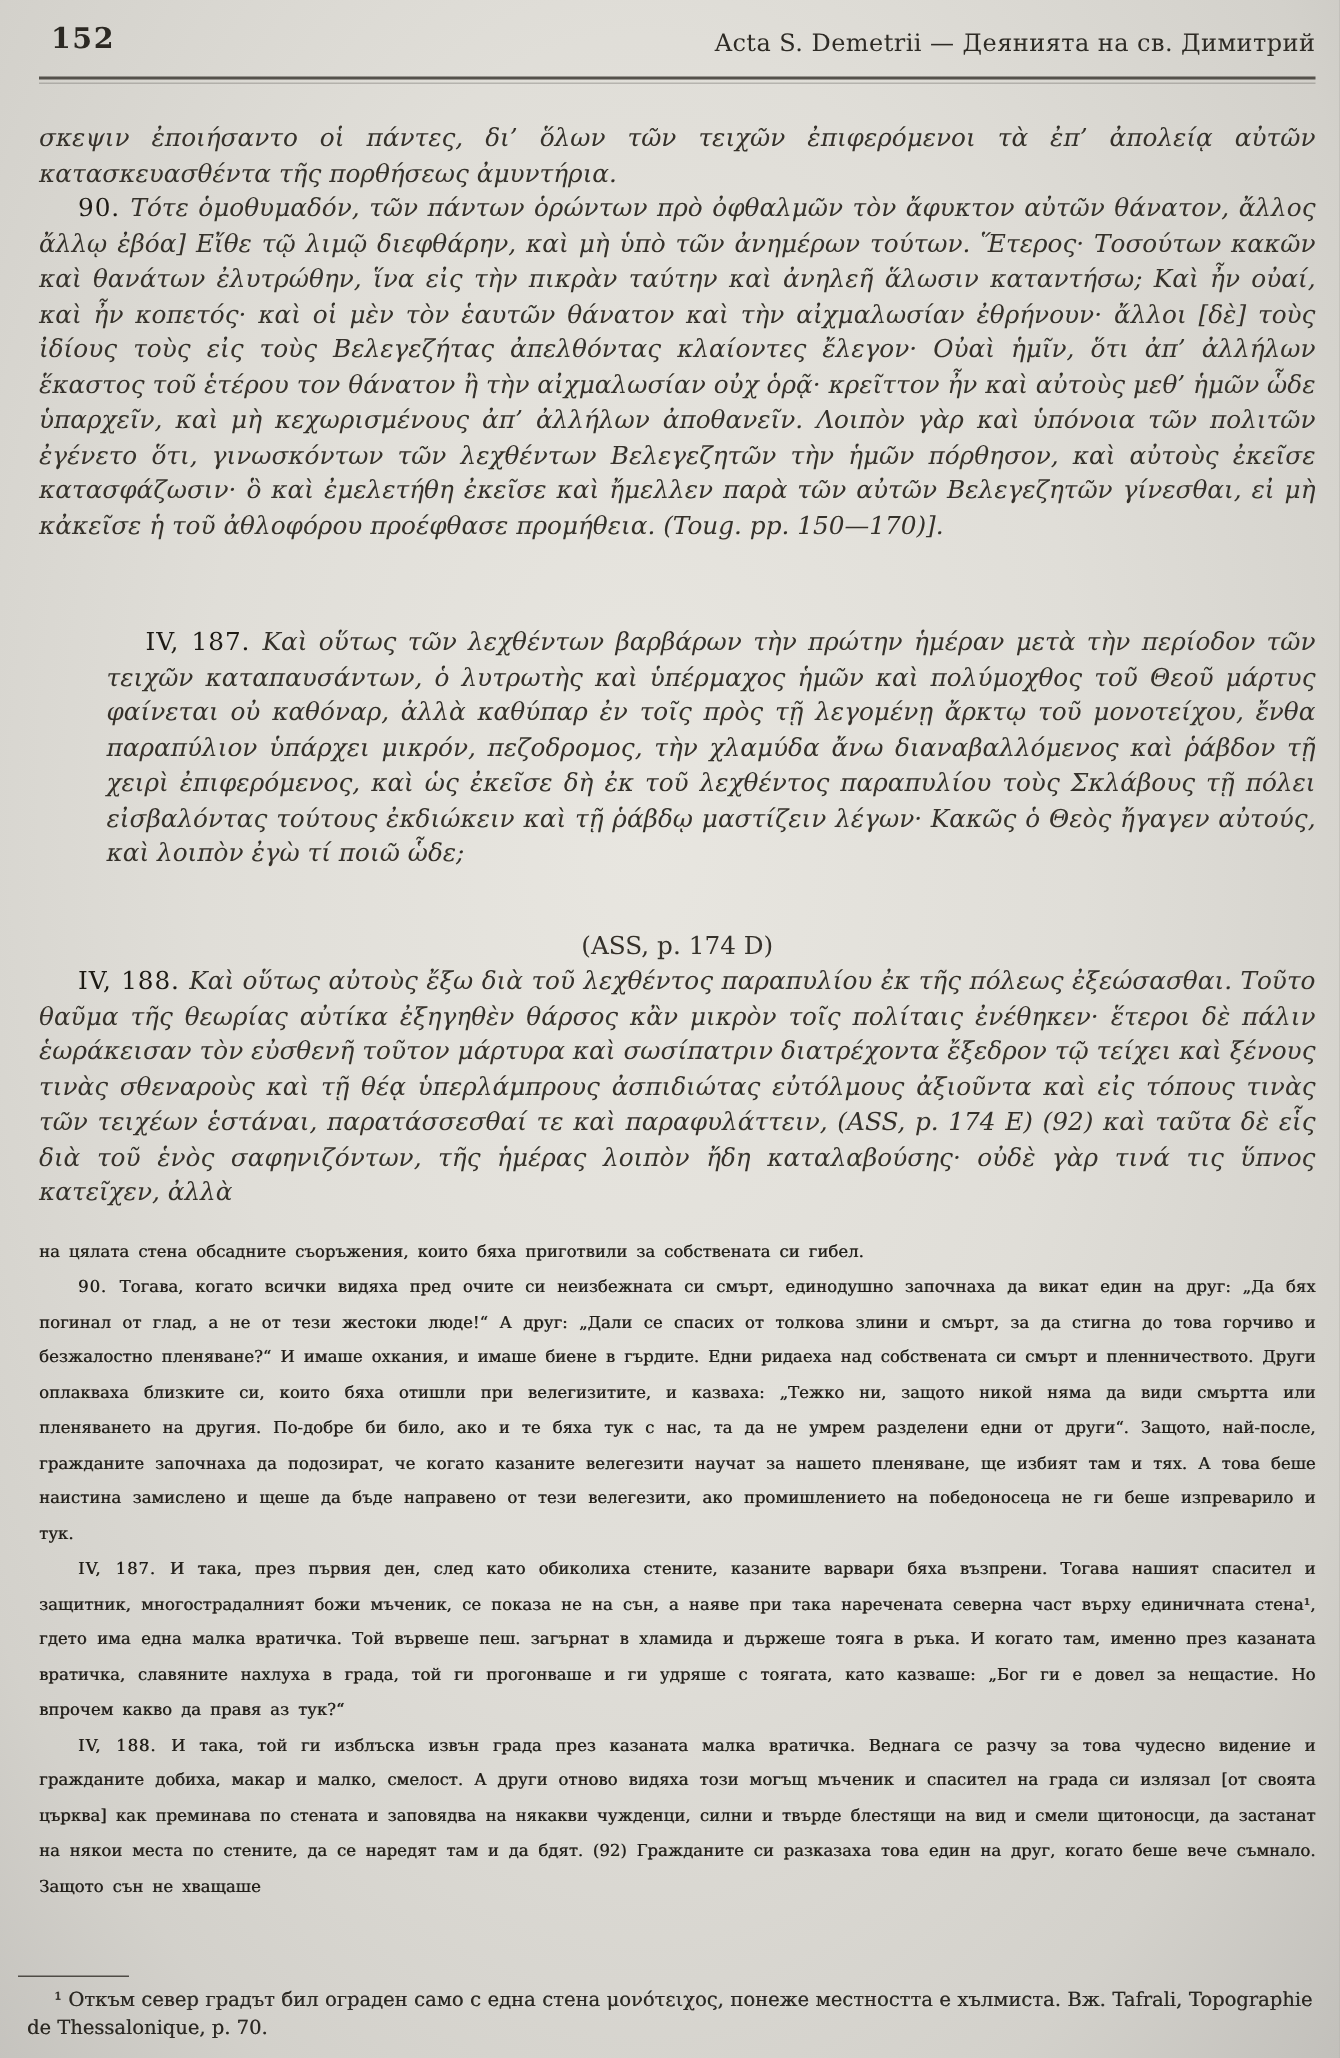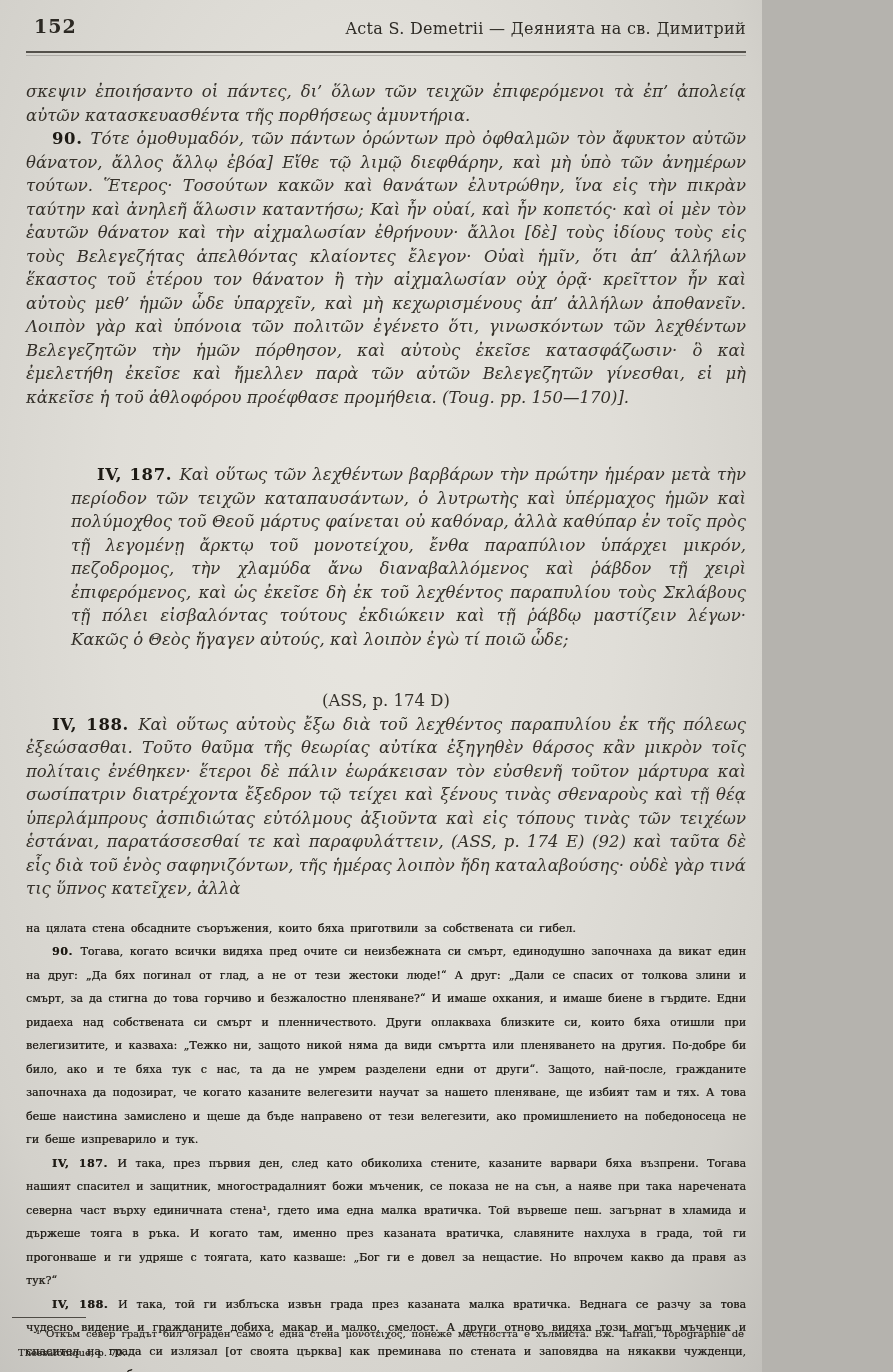--- a/index.html
+++ b/index.html
@@ -4,21 +4,21 @@
 <style>
   html, body { margin: 0; padding: 0; }
   body {
     width: 893px; height: 1372px;
     background: #b5b3ae;
     overflow: hidden;
     font-family: "DejaVu Serif", serif;
   }
   .page {
     position: relative;
-    width: 762px; height: 1372px;
+    width: 893px; height: 1372px;
     box-sizing: border-box;
     padding: 12px 16px 0 26px;
     background: radial-gradient(ellipse at 48% 40%, #e8e6e0 0%, #e0ded8 45%, #d3d1cb 80%, #c2c0bb 100%);
     color: #252219;
   }
   .header { position: relative; height: 36px; }
   .page-num {
     position: absolute; left: 8px; top: 3px;
     font-size: 19px; font-weight: bold; letter-spacing: 1px; color: #2c2923;
   }
@@ -43,32 +43,32 @@
   .bulgarian {
     font-size: 11px; line-height: 23.5px;
     color: #211e18;
     text-shadow: 0.35px 0 0 rgba(33,30,24,0.75);
     word-spacing: 2.5px;
   }
   p.indent { text-indent: 26px; }
   p.gap-before { margin-top: 54px; margin-left: 45px; }
   p.citation { font-style: normal; text-align: center; margin-top: 38px; }
   .column b.section-num {
-    font-style: normal; font-weight: bold; letter-spacing: 0.6px;
+    font-style: normal; font-weight: normal; letter-spacing: 0.6px;
     color: #1d1a14;
   }
   .footnote {
     position: absolute; left: 18px; right: 18px; bottom: 10px;
   }
   .footnote-rule {
     width: 74px; border-top: 1.5px solid #4e4b45; margin: 0 0 6px -6px;
   }
   .footnote-text {
     margin: 0;
-    font-size: 10px; line-height: 19px;
+    font-size: 13px; line-height: 19px;
     text-align: justify; text-indent: 18px;
     color: #2a2721;
     text-shadow: 0.25px 0 0 rgba(42,39,33,0.6);
   }
 </style>
 </head>
 <body>
 
 <div class="page">
 

